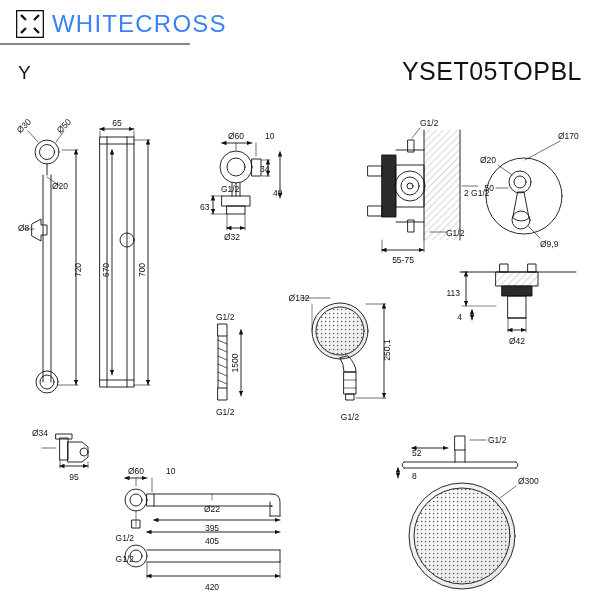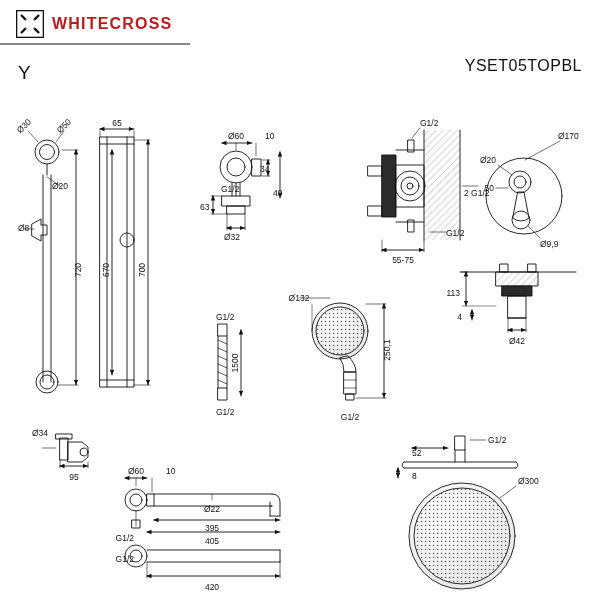--- a/index.html
+++ b/index.html
@@ -27,30 +27,30 @@
     top: 10px;
     display: flex;
     align-items: center;
     gap: 8px;
   }
   .brand-mark {
     width: 28px; height: 28px;
     position: relative;
   }
   .brand-name {
-    font-size: 16px;
+    font-size: 24px;
     letter-spacing: 1.2px;
-    font-weight: 700;
-    color: #b91c1c;
+    font-weight: 400;
+    color: #3b82f6;
   }
   .model-code {
     position: absolute;
     right: 18px;
     top: 57px;
-    font-size: 16px;
+    font-size: 25px;
     letter-spacing: 0.5px;
     color: #111;
     font-weight: 400;
   }
   .series-letter {
     position: absolute;
     left: 18px;
     top: 62px;
     font-size: 19px;
     color: #111;

